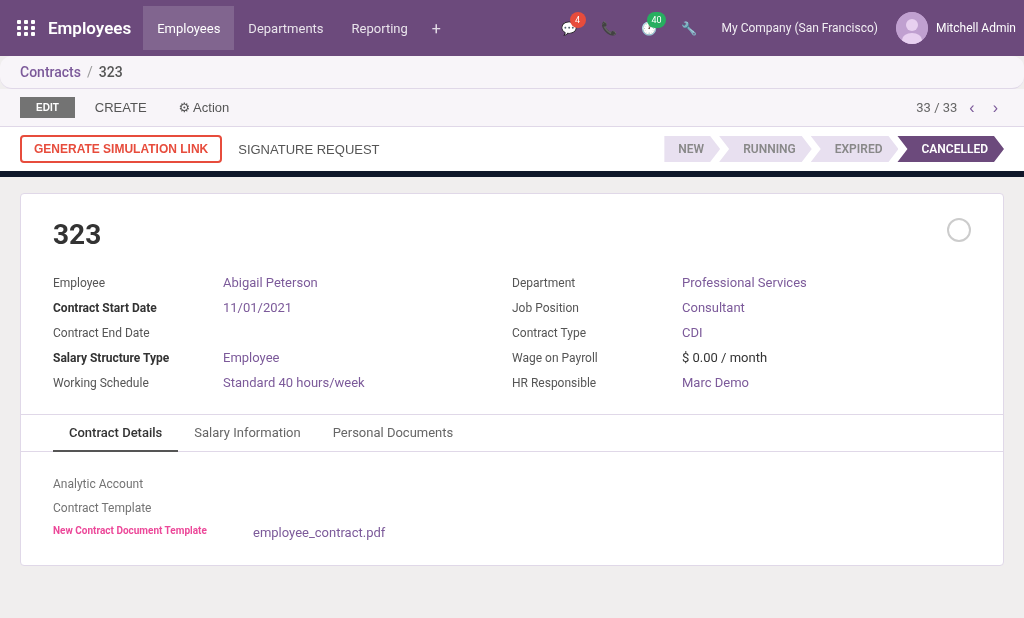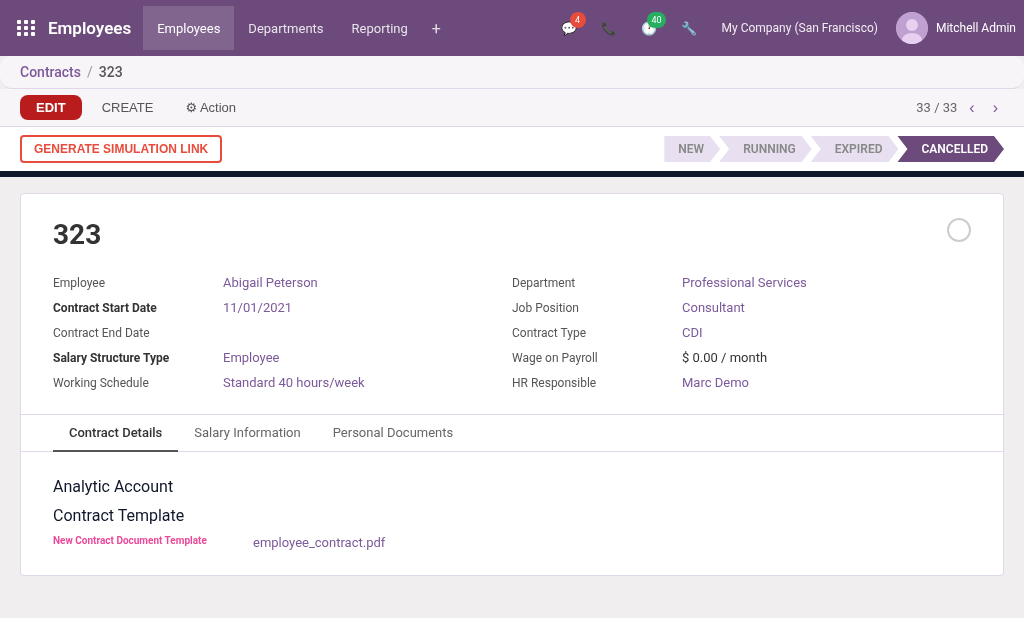--- a/index.html
+++ b/index.html
@@ -140,27 +140,27 @@
     
     .toolbar {
       background: #f8f5f9;
       padding: 6px 20px;
       display: flex;
       align-items: center;
       gap: 8px;
       border-bottom: 1px solid #e0d8e8;
     }
     .btn-edit {
-      background: #b91c1c;
+      background: #737373;
       color: white;
       border: none;
       padding: 5px 16px;
-      border-radius: 8px;
-      cursor: pointer;
-      font-size: 13px;
+      border-radius: 0;
+      cursor: pointer;
+      font-size: 10px;
       font-weight: 600;
     }
     .btn-create {
       background: transparent;
       color: #555;
       border: none;
       padding: 5px 12px;
       cursor: pointer;
       font-size: 13px;
     }
@@ -338,22 +338,22 @@
       padding: 20px 32px;
       border-top: 1px solid #e0d8e8;
     }
     .tab-field-row {
       display: flex;
       align-items: flex-start;
       gap: 0;
       padding: 5px 0;
     }
     .tab-field-label {
-      color: #0f172a;
-      font-size: 16px;
+      color: #737373;
+      font-size: 12px;
       min-width: 200px;
     }
     .tab-field-label.bold {
       font-weight: 700;
       color: #ec4899;
       font-size: 10px;
     }
     .tab-field-value {
       color: #7c5a9a;
       font-size: 13px;
@@ -444,20 +444,21 @@
     <button class="btn-action">⚙ Action</button>
     <div class="toolbar-right">
       <span>33 / 33</span>
       <button class="toolbar-nav-btn">‹</button>
       <button class="toolbar-nav-btn">›</button>
     </div>
   </div>
 
   <div class="status-bar">
     <button class="btn-generate">GENERATE SIMULATION LINK</button>
+    <button class="btn-signature">SIGNATURE REQUEST</button>
     <div class="status-pipeline">
       <div class="status-step">NEW</div>
       <div class="status-step">RUNNING</div>
       <div class="status-step">EXPIRED</div>
       <div class="status-step last-active">CANCELLED</div>
     </div>
   </div>
 
   <div class="main-content">
     <div class="record-header">

